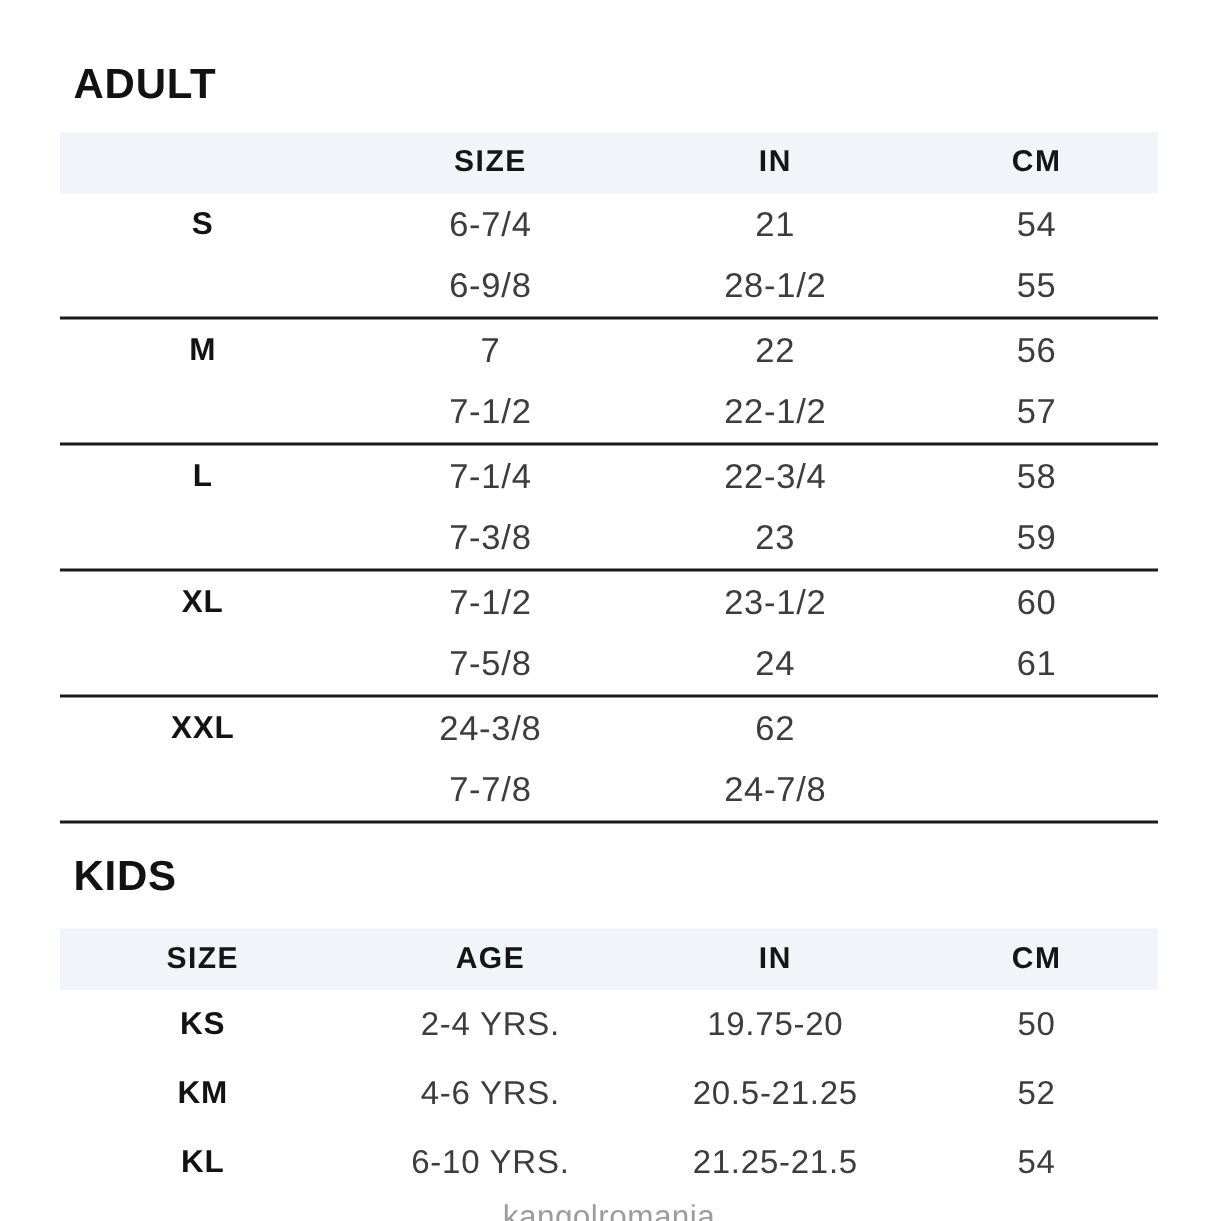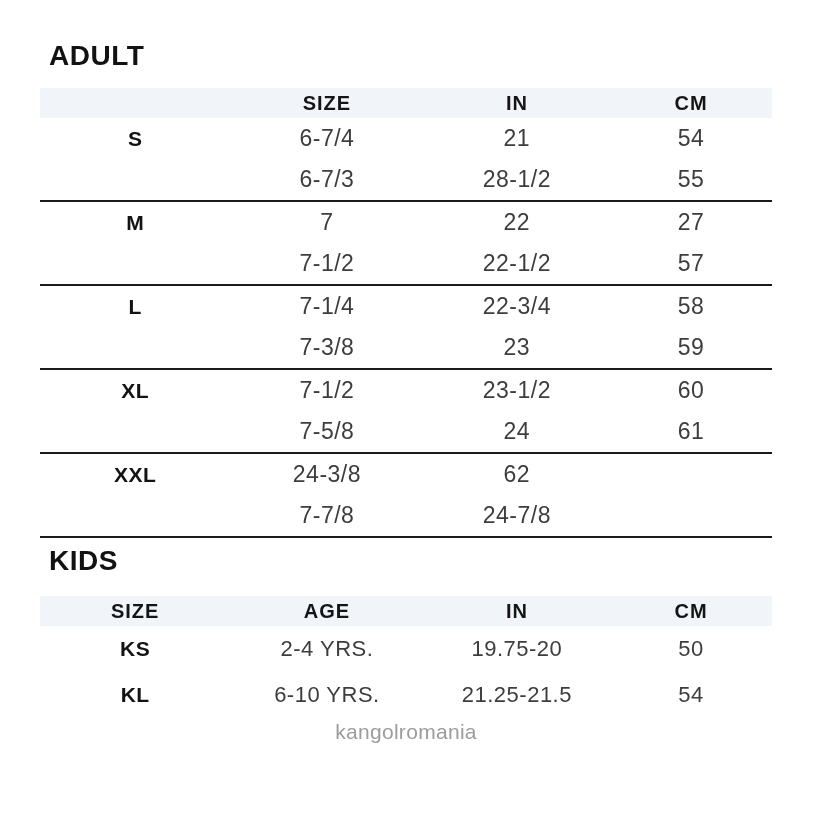--- a/index.html
+++ b/index.html
@@ -15,27 +15,27 @@
   }
   .section-title {
     margin-top: 42px;
     margin-left: 9px;
     font-size: 28px;
     font-weight: 800;
     letter-spacing: 0.5px;
     color: #121212;
     line-height: 28px;
   }
-  .section-title.kids { margin-top: 9px; }
+  .section-title.kids { margin-top: 21px; }
   .table { --cols: 26% 26.4% 25.5% 22.1%; }
   .band {
     margin-top: 18px;
     display: grid;
     grid-template-columns: var(--cols);
-    height: 30px;
+    height: 41px;
     align-items: center;
     background: #f1f4f8;
     font-size: 20px;
     font-weight: 700;
     letter-spacing: 1px;
     color: #151515;
   }
   .band.kids-band { margin-top: 21px; }
   .cell { text-align: center; }
   .group { border-bottom: 2px solid #1a1a1a; }
@@ -91,32 +91,32 @@
 
     <div class="group">
       <div class="row">
         <div class="cell lbl">S</div>
         <div class="cell">6-7/4</div>
         <div class="cell">21</div>
         <div class="cell">54</div>
       </div>
       <div class="row">
         <div class="cell lbl"></div>
-        <div class="cell">6-7/3</div>
+        <div class="cell">6-9/8</div>
         <div class="cell">28-1/2</div>
         <div class="cell">55</div>
       </div>
     </div>
 
     <div class="group">
       <div class="row">
         <div class="cell lbl">M</div>
         <div class="cell">7</div>
         <div class="cell">22</div>
-        <div class="cell">27</div>
+        <div class="cell">56</div>
       </div>
       <div class="row">
         <div class="cell lbl"></div>
         <div class="cell">7-1/2</div>
         <div class="cell">22-1/2</div>
         <div class="cell">57</div>
       </div>
     </div>
 
     <div class="group">
@@ -173,20 +173,26 @@
       <div class="cell">CM</div>
     </div>
 
     <div class="krow">
       <div class="cell lbl">KS</div>
       <div class="cell">2-4 YRS.</div>
       <div class="cell">19.75-20</div>
       <div class="cell">50</div>
     </div>
     <div class="krow">
+      <div class="cell lbl">KM</div>
+      <div class="cell">4-6 YRS.</div>
+      <div class="cell">20.5-21.25</div>
+      <div class="cell">52</div>
+    </div>
+    <div class="krow">
       <div class="cell lbl">KL</div>
       <div class="cell">6-10 YRS.</div>
       <div class="cell">21.25-21.5</div>
       <div class="cell">54</div>
     </div>
   </div>
 
   <div class="watermark">kangolromania</div>
 
 </div>

